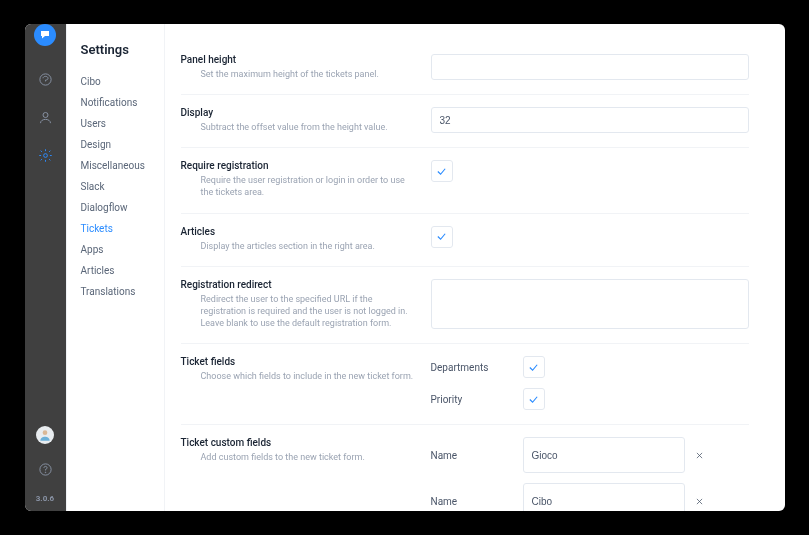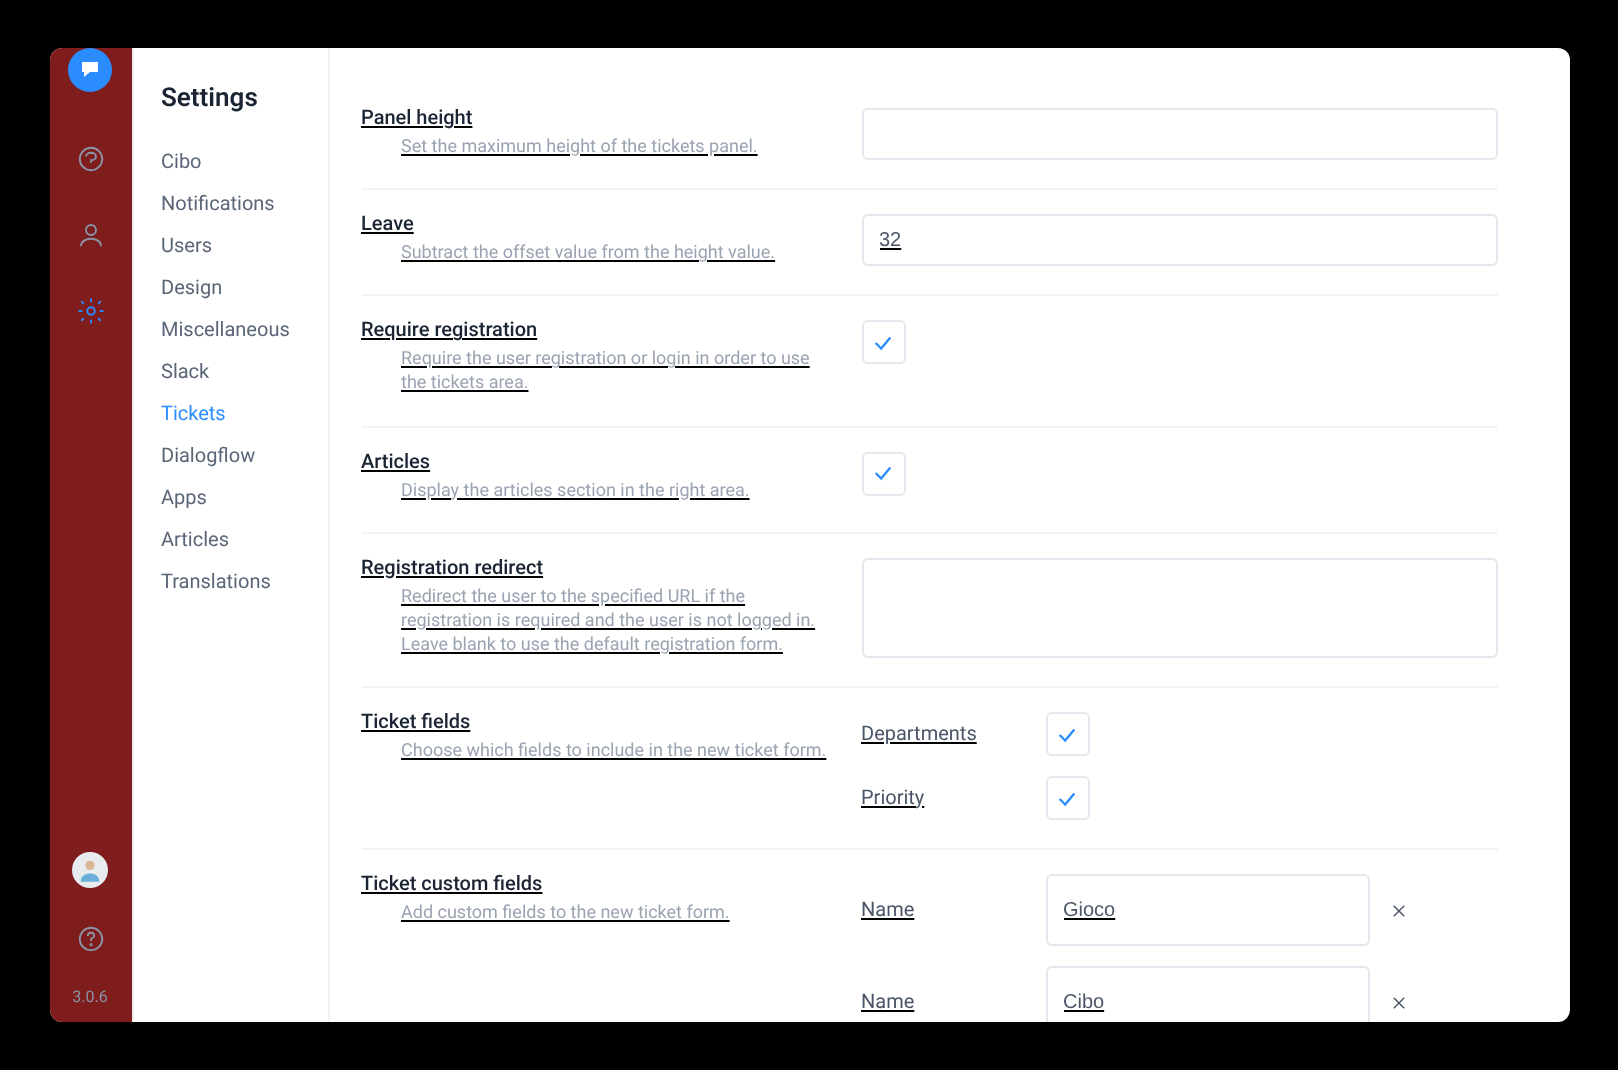--- a/index.html
+++ b/index.html
@@ -17,27 +17,28 @@
     height: 487px;
     background: #fff;
     border-radius: 6px;
     display: flex;
     overflow: hidden;
     box-shadow: 0 10px 40px rgba(0,0,0,.4);
   }
   
   .rail {
     width: 42px;
-    background: #7f1d1d;
+    background: #404040;
     border-right: 1px solid #eef1f4;
     display: flex;
     flex-direction: column;
     align-items: center;
     padding-top: 0;
     position: relative;
+    font-weight: bold;
   }
   .rail .logo {
     width: 22px; height: 22px;
     background: #2b8cff;
     border-radius: 50%;
     display:flex;align-items:center;justify-content:center;
     margin-bottom: 14px;
   }
   .rail .logo svg { width:12px;height:12px;fill:#fff; }
   .rail .ic {
@@ -76,21 +77,20 @@
     color: #5a6678;
     padding: 5px 0;
     cursor:pointer;
   }
   .sidebar .nav-item.active { color:#2b8cff; }
   
   .main {
     flex:1;
     overflow-y:auto;
     padding: 18px 36px 10px 16px;
-    text-decoration: underline;
   }
   .row {
     display:flex;
     padding: 12px 0 14px;
     border-bottom: 1px solid #f1f3f6;
   }
   .row:last-child { border-bottom:none; }
   .left {
     width: 250px;
     padding-right: 16px;
@@ -215,43 +215,43 @@
 
   <div class="sidebar">
     <h1>Settings</h1>
     <div id="nav-list">
         <div class="nav-item">Cibo</div>
         <div class="nav-item">Notifications</div>
         <div class="nav-item">Users</div>
         <div class="nav-item">Design</div>
         <div class="nav-item">Miscellaneous</div>
         <div class="nav-item">Slack</div>
+        <div class="nav-item">Dialogflow</div>
         <div class="nav-item active">Tickets</div>
-        <div class="nav-item">Dialogflow</div>
         <div class="nav-item">Apps</div>
         <div class="nav-item">Articles</div>
         <div class="nav-item">Translations</div>
       </div>
   </div>
 
   <div class="main">
 
     <div class="row">
       <div class="left">
         <div class="lbl">Panel height</div>
         <div class="desc">Set the maximum height of the tickets panel.</div>
       </div>
       <div class="right">
         <input type="text" value="" style="">
       </div>
     </div>
 
     <div class="row">
       <div class="left">
-        <div class="lbl">Leave</div>
+        <div class="lbl">Display</div>
         <div class="desc">Subtract the offset value from the height value.</div>
       </div>
       <div class="right">
         <input type="text" value="32" style="">
       </div>
     </div>
 
     <div class="row">
       <div class="left">
         <div class="lbl">Require registration</div>

